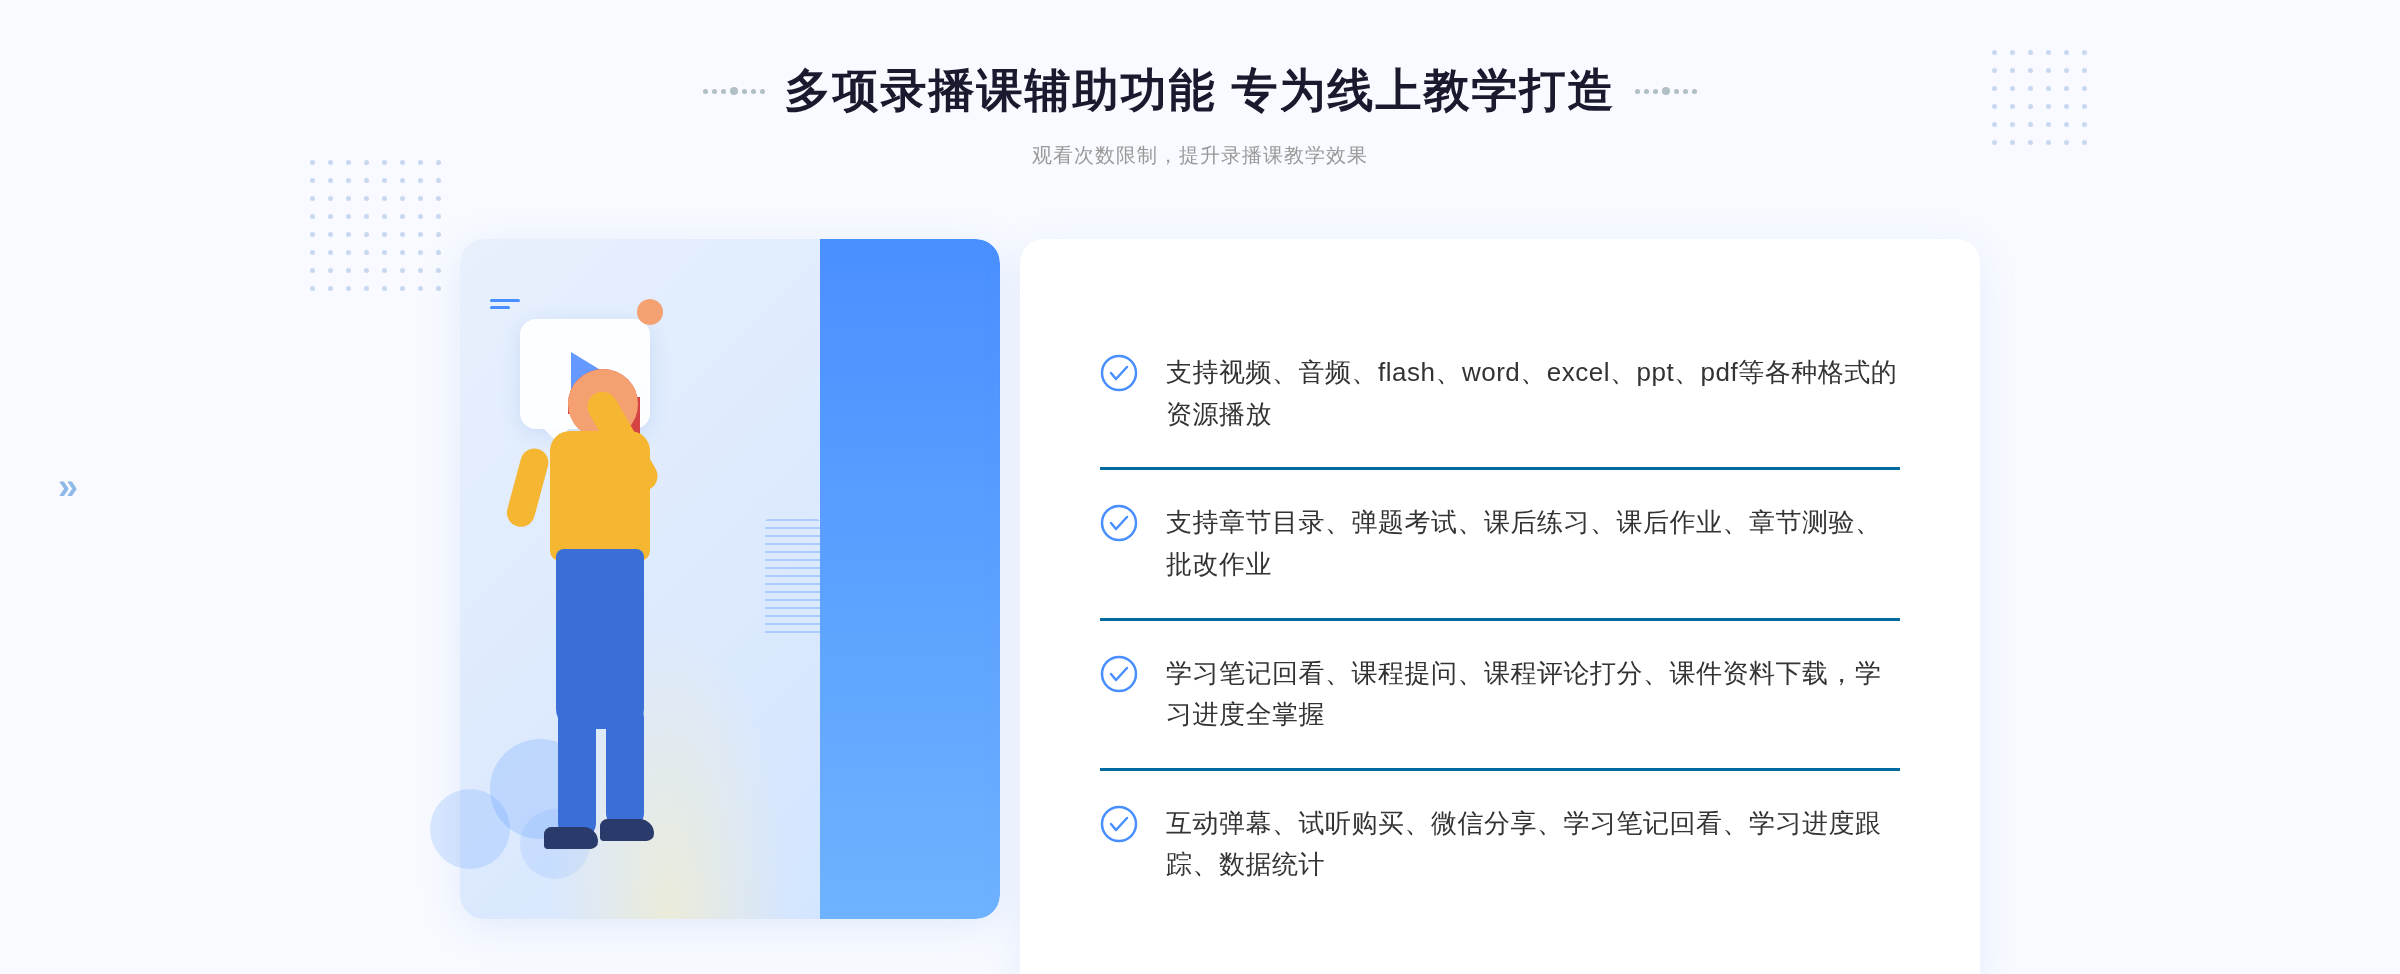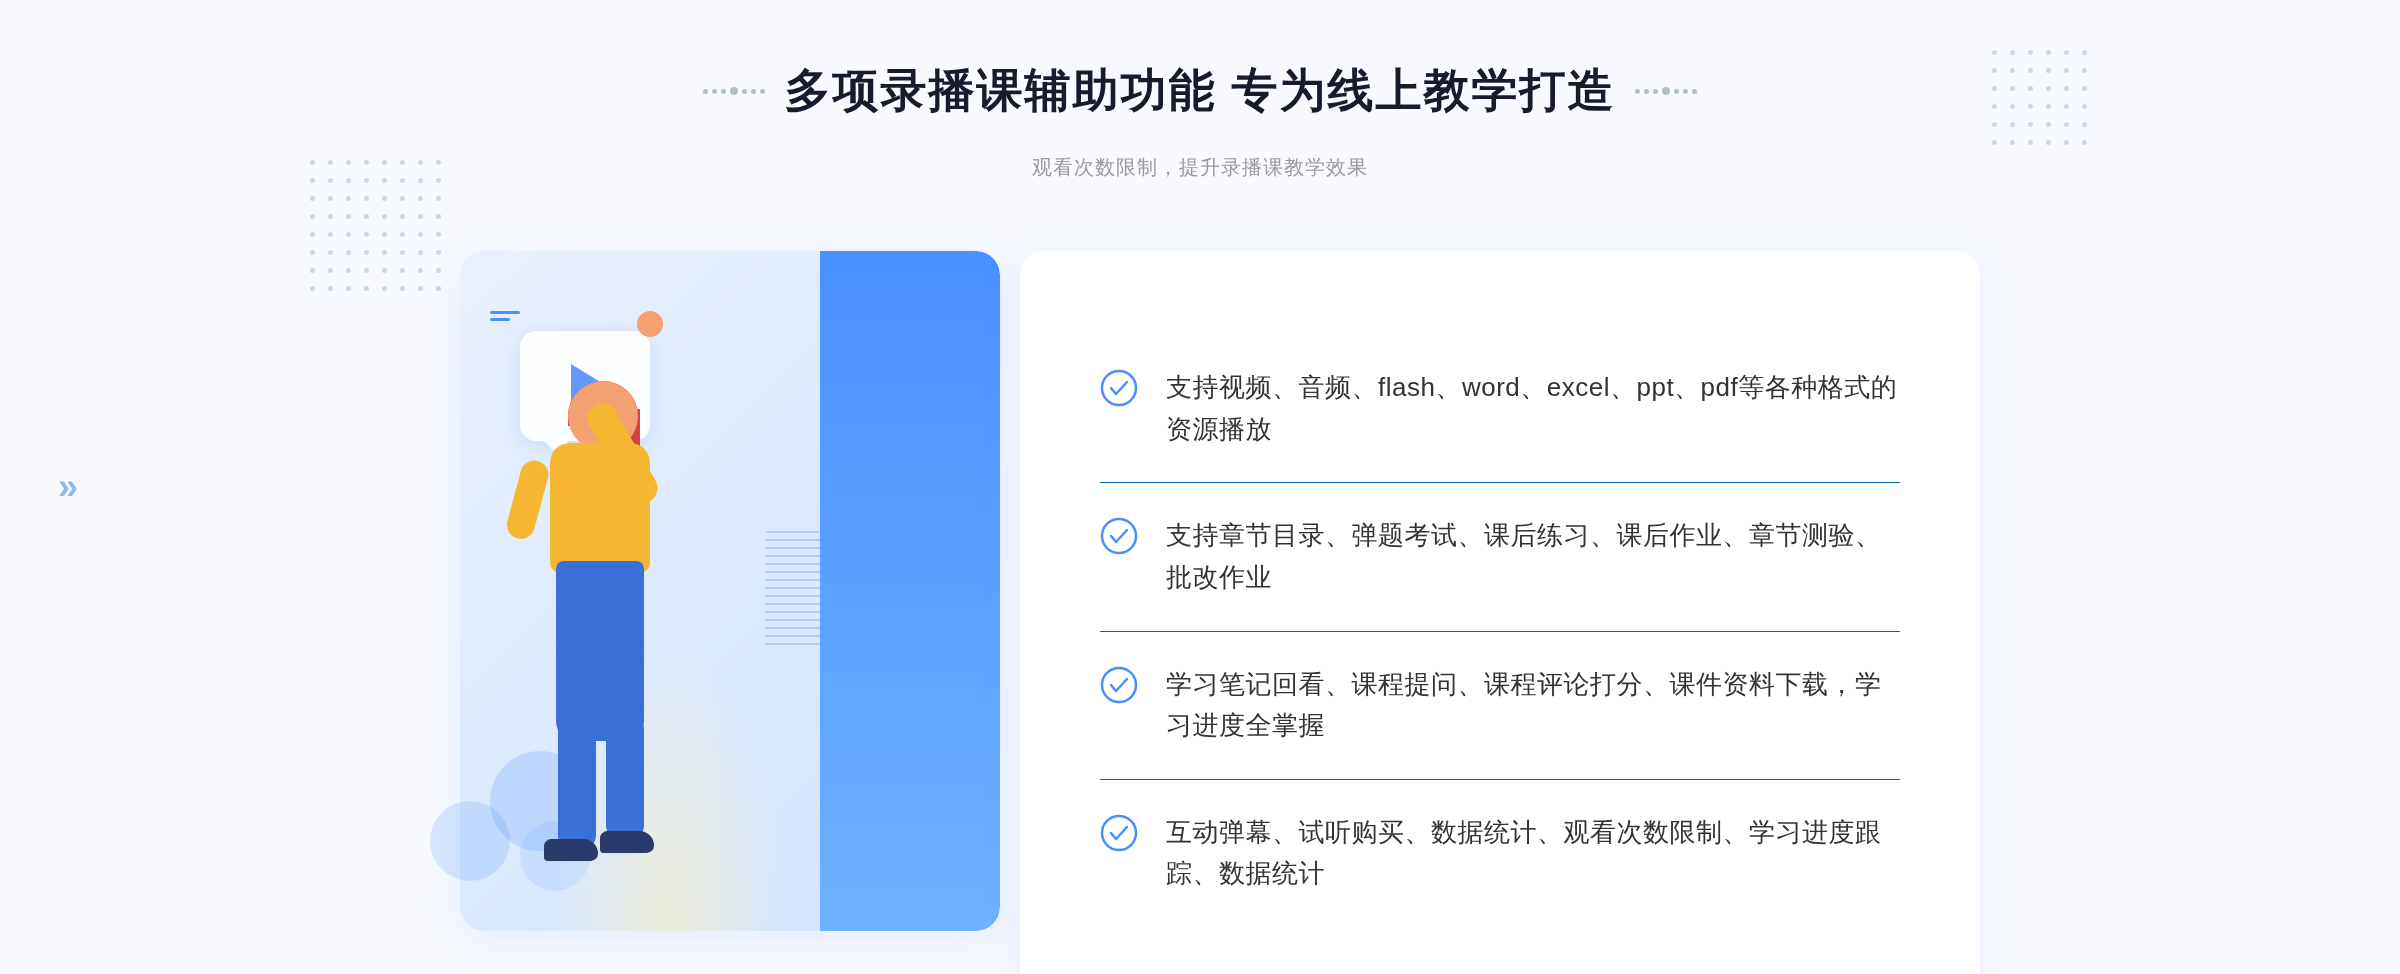--- a/index.html
+++ b/index.html
@@ -69,21 +69,21 @@
       text-align: center;
       margin-bottom: 40px;
       position: relative;
     }
 
     .header-title-row {
       display: flex;
       align-items: center;
       justify-content: center;
       gap: 20px;
-      margin-bottom: 32px;
+      margin-bottom: 20px;
     }
 
     .title-decorator {
       display: flex;
       gap: 4px;
       align-items: center;
     }
     .title-decorator span {
       width: 5px;
       height: 5px;
@@ -406,21 +406,21 @@
       padding: 0 80px;
       position: relative;
       margin-left: -20px;
       margin-top: 30px;
     }
 
     .feature-item {
       display: flex;
       align-items: flex-start;
       padding: 32px 0;
-      border-bottom: 1px solid #0369a1;
+      border-bottom: 3px solid #0369a1;
       gap: 28px;
     }
     .feature-item:last-child {
       border-bottom: none;
     }
 
     .check-icon {
       width: 38px;
       height: 38px;
       flex-shrink: 0;
@@ -652,20 +652,20 @@
         <span class="feature-text">学习笔记回看、课程提问、课程评论打分、课件资料下载，学习进度全掌握</span>
       </div>
 
       <div class="feature-item">
         <div class="check-icon">
           <svg viewBox="0 0 38 38" fill="none" xmlns="http://www.w3.org/2000/svg">
             <circle cx="19" cy="19" r="17" stroke="#4a8fff" stroke-width="2.5" fill="none"></circle>
             <polyline points="11,19 16,25 27,13" stroke="#4a8fff" stroke-width="2.5" stroke-linecap="round" stroke-linejoin="round"></polyline>
           </svg>
         </div>
-        <span class="feature-text">互动弹幕、试听购买、数据统计、观看次数限制、学习进度跟踪、数据统计</span>
+        <span class="feature-text">互动弹幕、试听购买、微信分享、学习笔记回看、学习进度跟踪、数据统计</span>
       </div>
 
     </div>
 
   </div>
 
 </div>
 
 </body></html>

